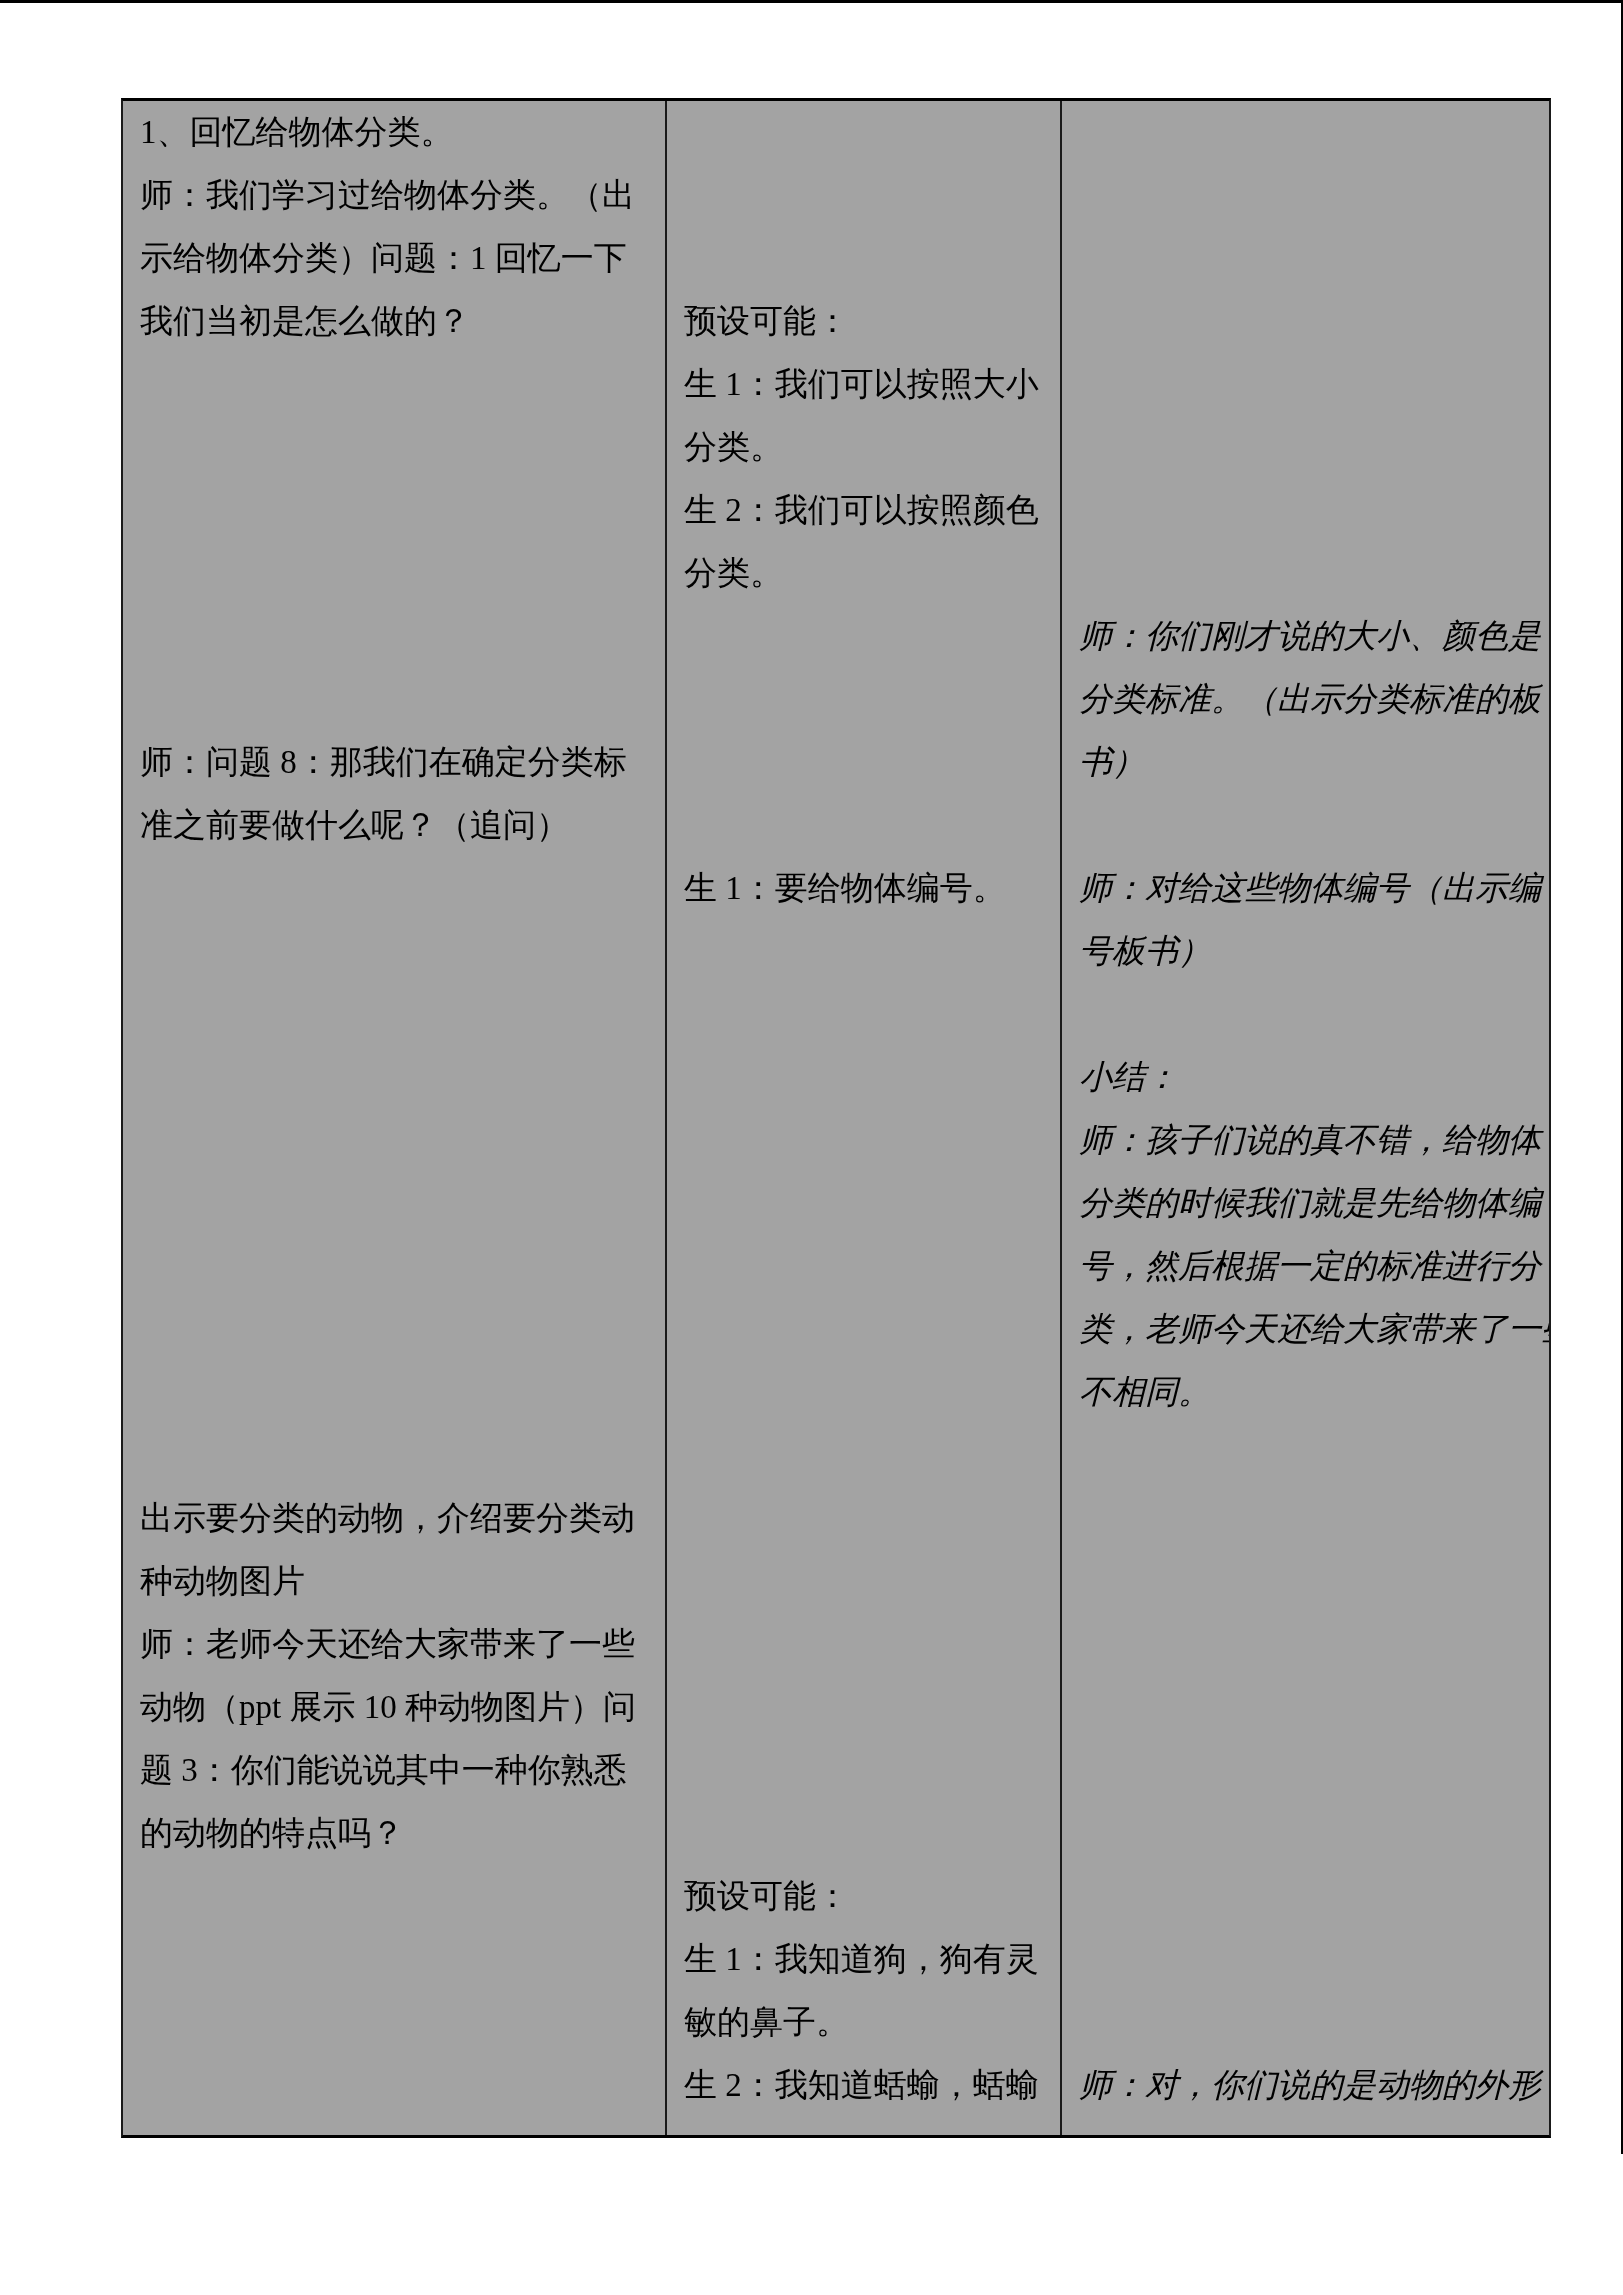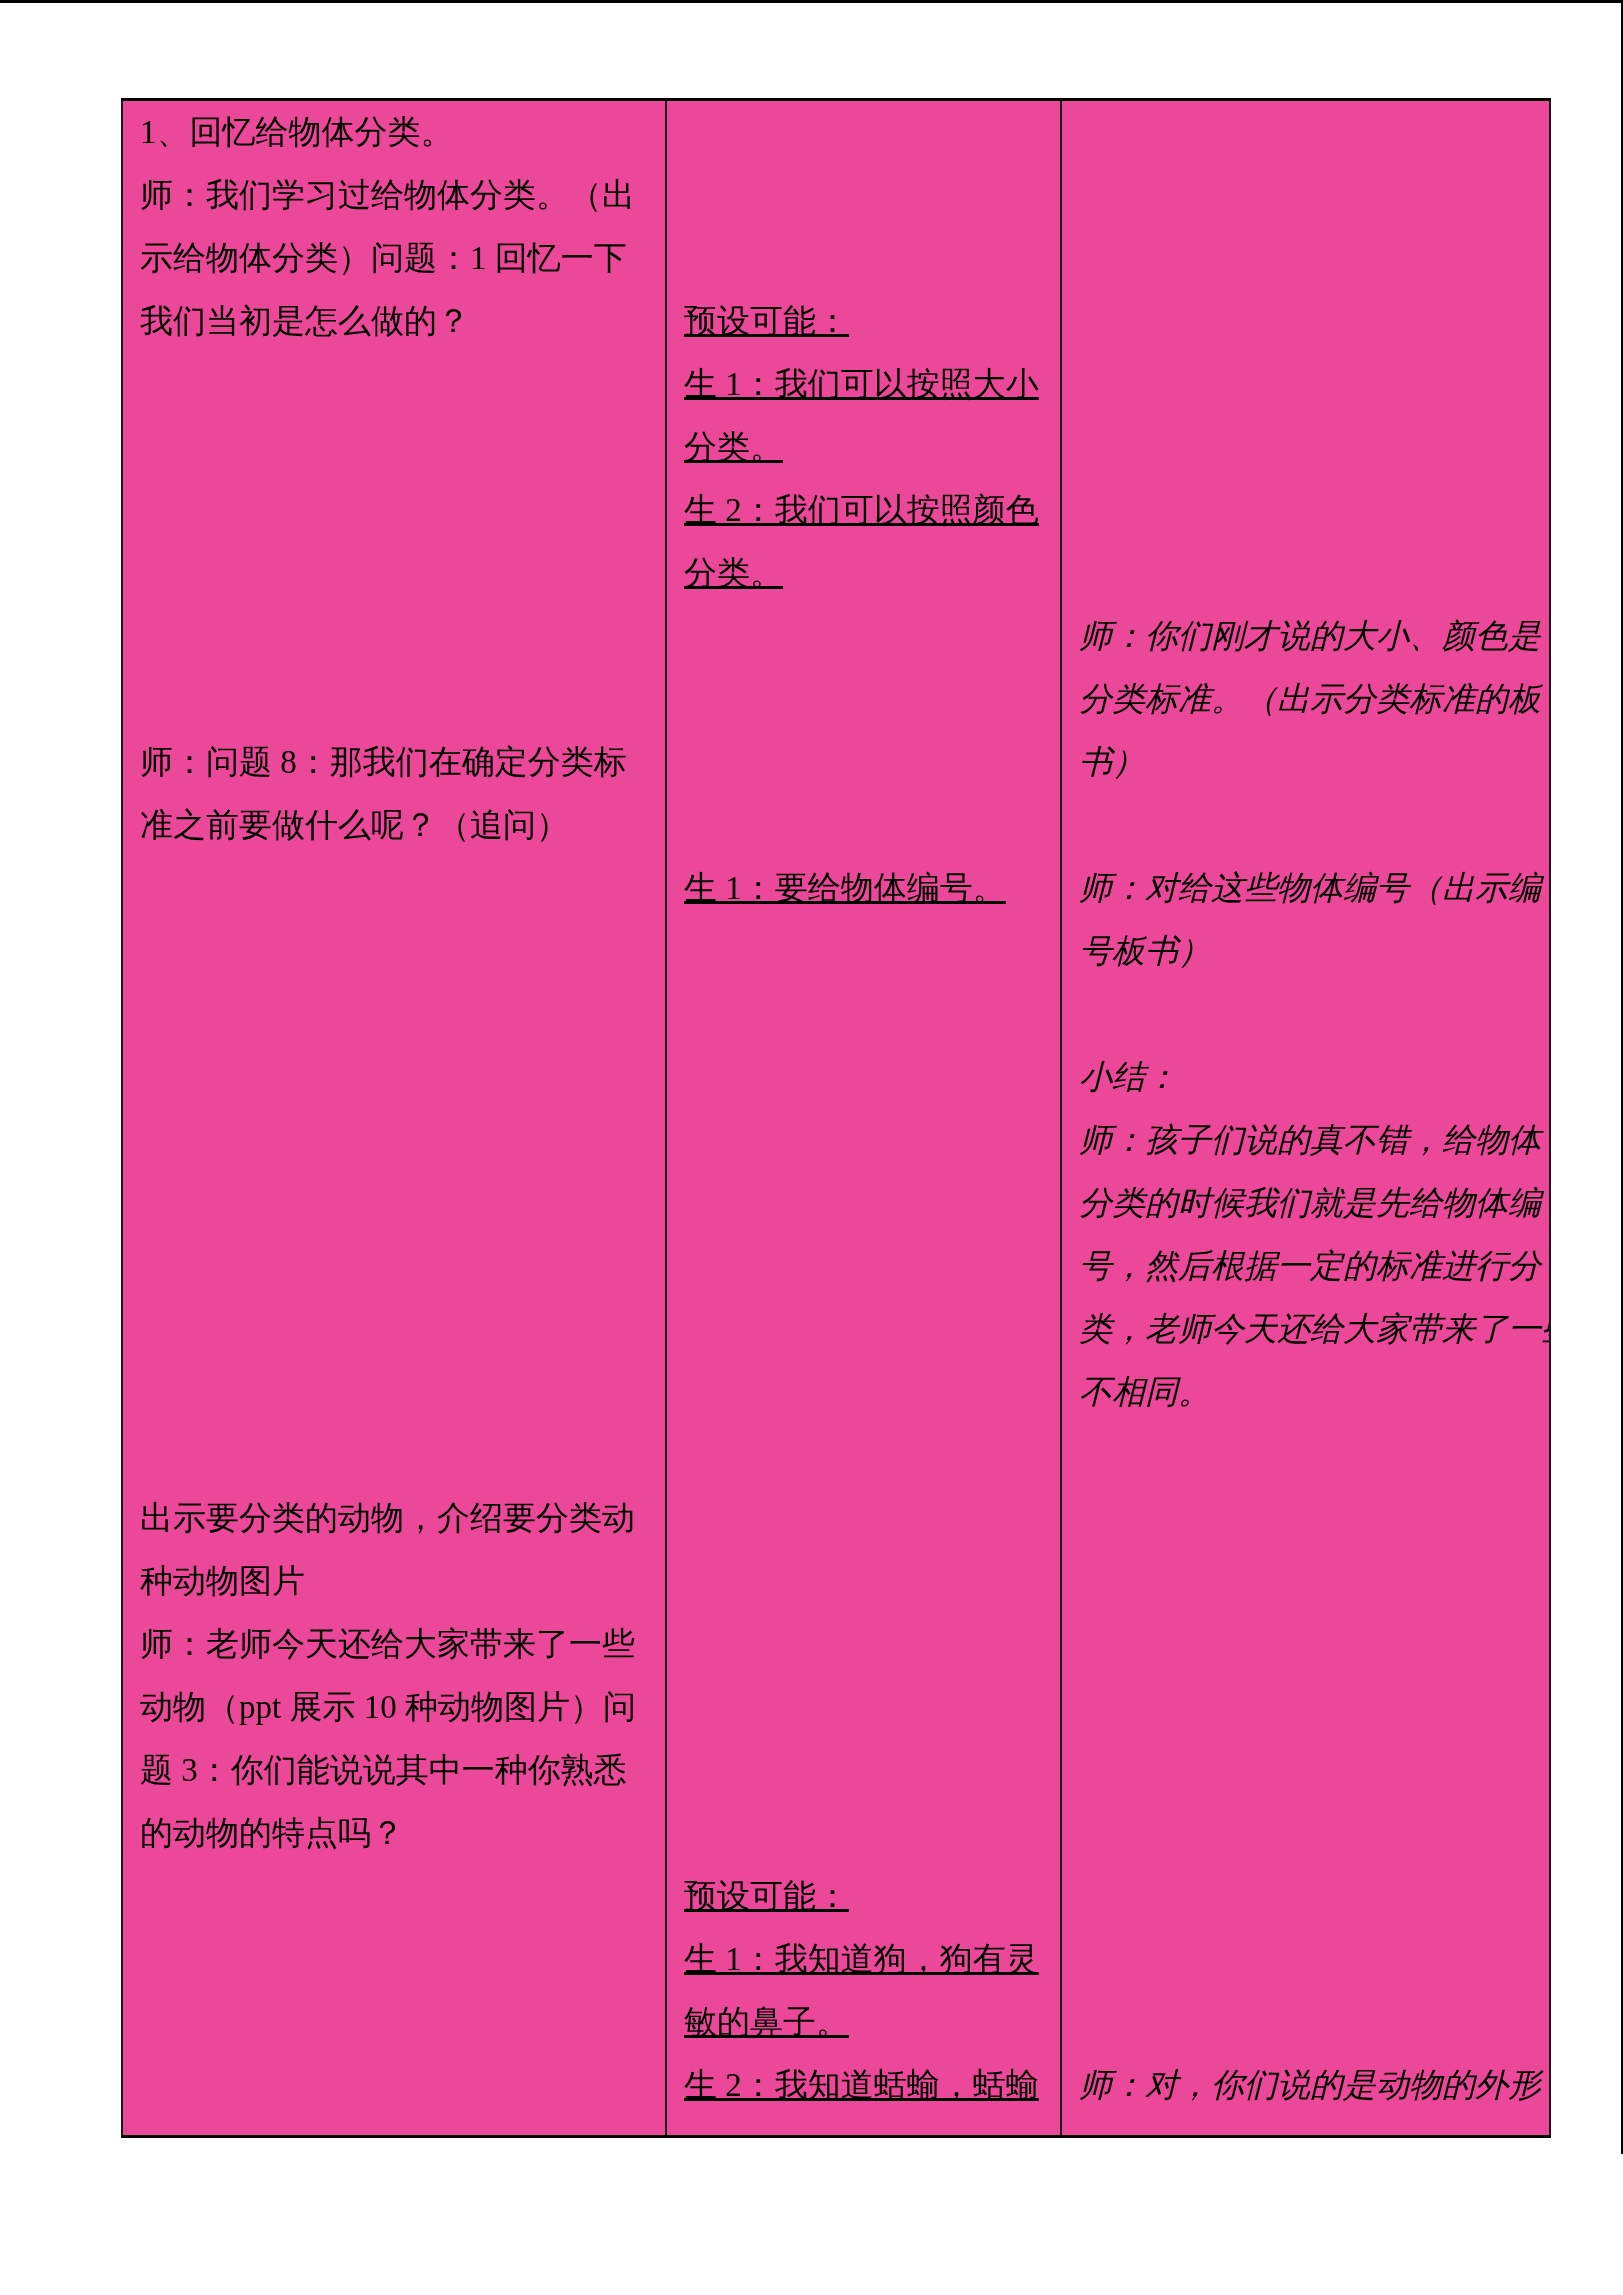--- a/index.html
+++ b/index.html
@@ -30,33 +30,33 @@
   .doc-table {
     position: absolute;
     left: 121px; top: 98px;
     width: 1430px; height: 2040px;
     box-sizing: border-box;
     border-top: 3.4px solid #000000;
     border-bottom: 3.4px solid #000000;
     border-left: 2px solid #1a1a1a;
     border-right: 2px solid #1a1a1a;
     display: flex;
-    background: #ec4899;
+    background: #a3a3a3;
   }
   .cell {
     box-sizing: border-box;
     overflow: hidden;
     padding: 0 13.6px 0 17px;
     height: 100%;
   }
   .cell + .cell {
     border-left: 2px solid #1a1a1a;
   }
   .cell-1 { width: 542px; }
-  .cell-2 { width: 395px; text-decoration: underline; }
+  .cell-2 { width: 395px; }
   .cell-3 { flex: 1; font-style: italic; }
   .line {
     height: 63px;
     line-height: 63px;
     font-size: 33px;
     white-space: nowrap;
     color: #000000;
   }
 </style>
 </head>

